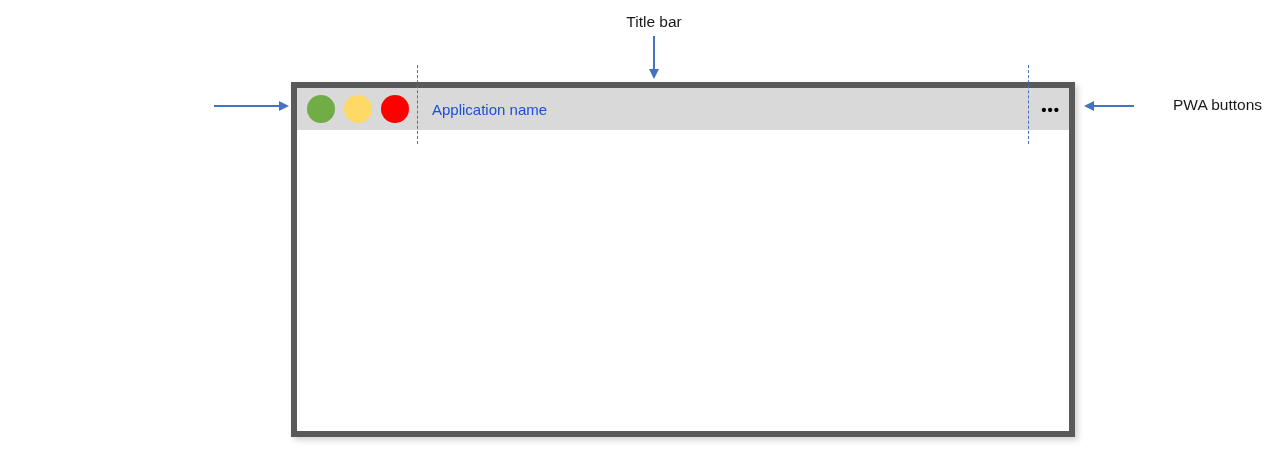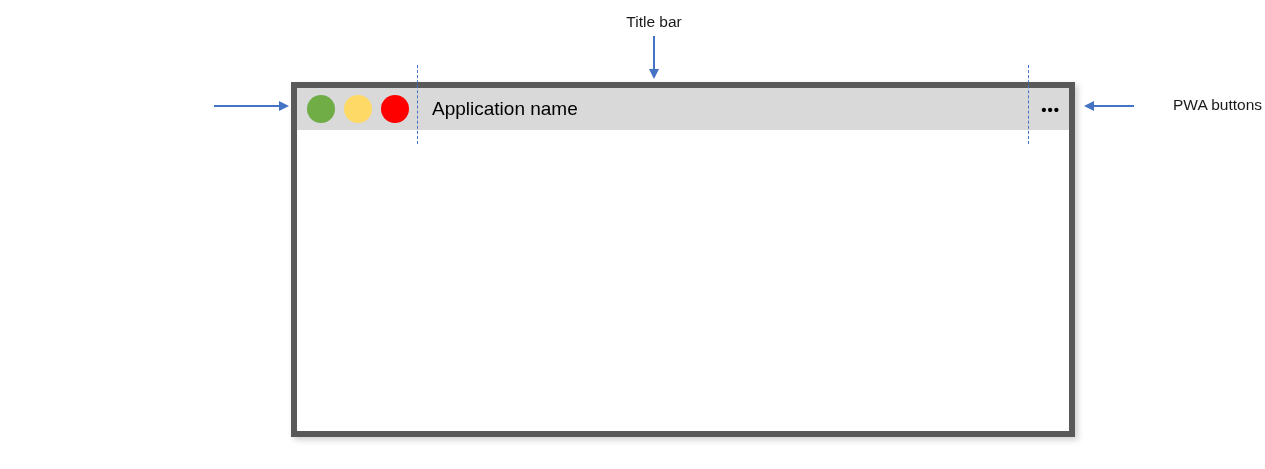--- a/index.html
+++ b/index.html
@@ -108,22 +108,22 @@
   .control-dot {
     width: 28px;
     height: 28px;
     border-radius: 50%;
   }
   .dot-green  { background: var(--control-green); }
   .dot-yellow { background: var(--control-yellow); }
   .dot-red    { background: var(--control-red); }
   .app-title {
     margin-left: 23px;
-    font-size: 19px;
-    color: #000000;
+    font-size: 15px;
+    color: #1d4ed8;
   }
   .pwa-menu {
     margin-left: auto;
     font-size: 15px;
     font-weight: 700;
     letter-spacing: 1px;
     color: #000;
     cursor: default;
     line-height: 1;
   }

